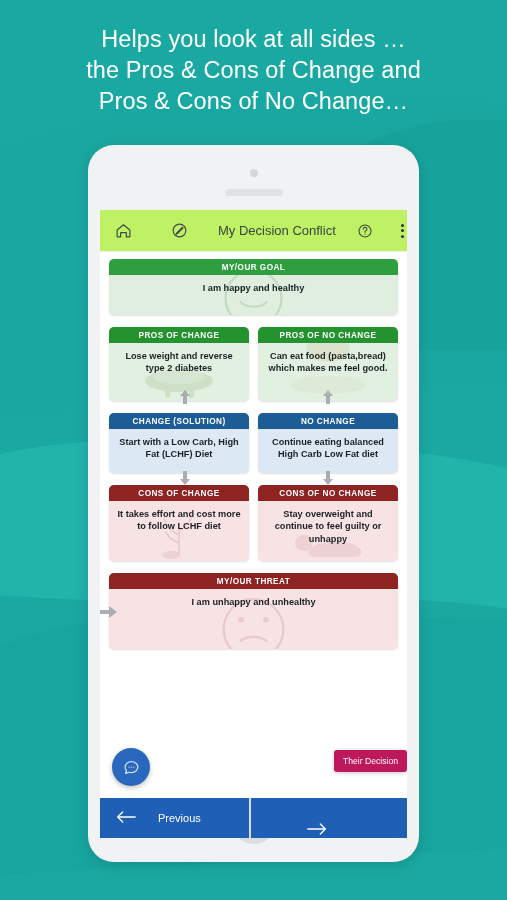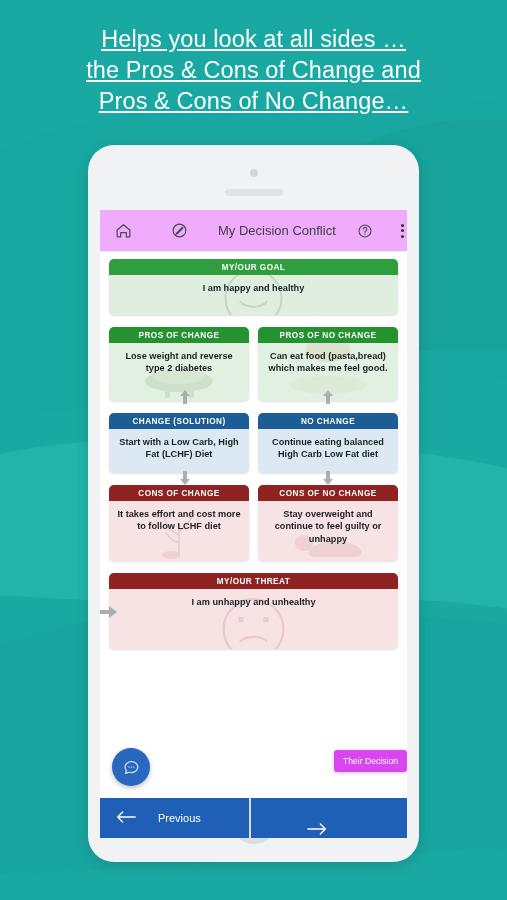--- a/index.html
+++ b/index.html
@@ -68,21 +68,20 @@
     top: 24px;
     left: 0;
     width: 100%;
     text-align: center;
     color: #ffffff;
     font-size: 23.5px;
     line-height: 31px;
     font-weight: 400;
     letter-spacing: .1px;
     z-index: 5;
-    text-decoration: underline;
   }
 
   
   #phone {
     position: absolute;
     top: 145px;
     left: 88px;
     width: 331px;
     height: 717px;
     background: #f0f2f3;
@@ -126,21 +125,21 @@
     left: 12px;
     width: 307px;
     height: 588px;
     background: #ffffff;
     overflow: hidden;
   }
 
   
   #toolbar {
     height: 42px;
-    background: #f0abfc;
+    background: #bef264;
     display: flex;
     align-items: center;
     padding: 0 8px 0 10px;
     border-bottom: 1px solid #eceff0;
     gap: 16px;
   }
   .tb-icon { display: flex; align-items: center; justify-content: center; width: 26px; height: 26px; flex: none; }
   #tb-title {
     flex: 1;
     text-align: left;
@@ -236,21 +235,21 @@
     border-radius: 50%;
     background: #2a68bf;
     display: flex; align-items: center; justify-content: center;
     box-shadow: 0 2px 5px rgba(0,0,0,.25);
     z-index: 9;
   }
   #their-decision {
     position: absolute;
     right: 0px;
     bottom: 26px;
-    background: #d946ef;
+    background: #be185d;
     color: #fff;
     font-size: 8.6px;
     padding: 6px 9px;
     border-radius: 3px;
     box-shadow: 0 1px 4px rgba(0,0,0,.22);
     white-space: nowrap;
     z-index: 9;
     margin-top: 12px;
   }
 

